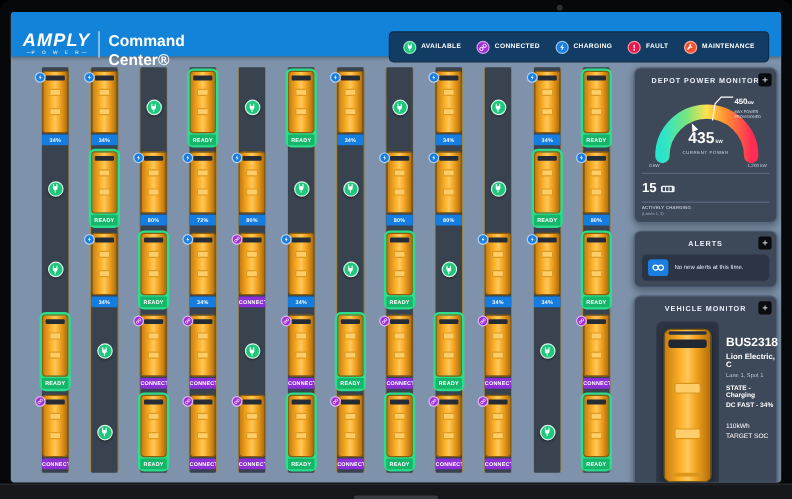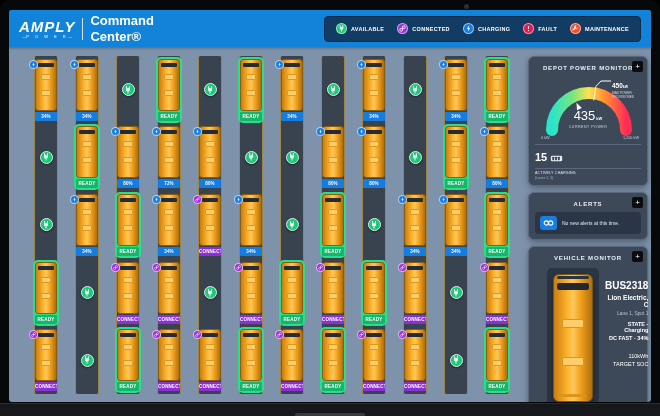--- a/index.html
+++ b/index.html
@@ -11,22 +11,22 @@
     border-radius:50%; background:#2e2f33; }
   .chin { position:absolute; left:0; right:0; bottom:0; height:13px;
     background:#17181b; border-top:1px solid #2a2b2f; }
   .chin::after { content:""; position:absolute; left:50%; bottom:0; width:70px; height:3px;
     margin-left:-35px; background:#3a3b40; border-radius:2px 2px 0 0; }
 
   .screen { position:absolute; left:9px; top:10px; width:642px; height:392px;
     background:#7e93ab; border-radius:3px; overflow:hidden; display:flex; flex-direction:column; }
 
   
-  .topbar { height:37px; background:#1283d8; display:flex; align-items:center;
-    padding:0 10px; gap:7px; box-shadow:0 1px 3px rgba(0,0,0,.35); flex:none; }
+  .topbar { height:37px; background:#1283d8; display:flex; 
+    padding:16px 10px; gap:7px; box-shadow:0 1px 3px rgba(0,0,0,.35); flex:none; }
   .brand { color:#fff; text-align:center; line-height:1; }
   .brand-name { font-weight:bold; font-style:italic; font-size:15px; letter-spacing:1px; }
   .brand-sub { font-size:4px; letter-spacing:2.5px; margin-top:1px; }
   .brand-sub::before, .brand-sub::after { content:"—"; letter-spacing:0; }
   .brand-divider { width:1px; height:22px; background:rgba(255,255,255,.8); }
   .product { color:#fff; font-size:13px; font-weight:bold; width:48px; line-height:1.2; }
   .dropdown { background:#fff; border-radius:3px; height:21px; width:102px; display:flex;
     align-items:center; justify-content:space-between; padding:0 7px; font-size:8px;
     font-weight:bold; color:#0d2b4e; cursor:pointer; }
   .dropdown svg { width:9px; height:6px; flex:none; }
@@ -80,21 +80,21 @@
   .panel-head { position:relative; height:12px; display:flex; align-items:center;
     justify-content:center; margin-bottom:2px; }
   .panel-head h3 { font-size:6px; font-weight:bold; letter-spacing:.8px; color:#e9eff8; }
   .plus { position:absolute; right:-2px; top:-1px; width:11px; height:11px; background:#0a0c10;
     color:#fff; border:none; border-radius:2px; font-size:8px; line-height:9px;
     text-align:center; padding:0; cursor:pointer; }
 
   .gauge-wrap { position:relative; height:64px; }
   .gauge-svg { display:block; margin:0 auto; width:106px; height:64px; }
   .gauge-center { position:absolute; left:0; right:0; top:30px; text-align:center; }
-  .gauge-center .big { font-size:13px; font-weight:normal; }
+  .gauge-center .big { font-size:13px; font-weight:bold; }
   .gauge-center .unit { font-size:4px; font-weight:bold; margin-left:1px; }
   .cur-label { font-size:3.6px; letter-spacing:.5px; color:#cfd9e6; margin-top:1px; }
   .g-min { position:absolute; left:6px; bottom:0; font-size:3.8px; color:#c2cedd; }
   .g-max { position:absolute; right:2px; bottom:0; font-size:3.8px; color:#c2cedd; }
   .callout { position:absolute; right:0; top:-2px; width:29px; line-height:1.15; }
   .callout .co-val { font-size:6.5px; font-weight:bold; }
   .callout .co-unit { font-size:3.5px; font-weight:bold; }
   .co-label { font-size:3.2px; color:#d5dee9; }
 
   .p-divider { height:1px; background:#5a6880; margin:4px 0 3px; }
@@ -107,21 +107,21 @@
     margin-top:2px; padding-top:2px; letter-spacing:.2px; }
   .stat-sub { font-size:3.4px; color:#9fb0c4; margin-top:1px; }
 
   .alert-row { background:#2c3545; border-radius:4px; padding:4px 5px; display:flex;
     align-items:center; gap:5px; }
   .alert-icon { width:17px; height:14px; background:#1a7de0; border-radius:3px; flex:none;
     display:flex; align-items:center; justify-content:center; }
   .alert-icon svg { width:11px; height:8px; }
   .alert-text { font-size:5px; color:#dfe8f2; }
 
-  .veh-body { display:flex; gap:6px; padding:2px 12px 1px;text-align:right; }
+  .veh-body { display:flex; gap:6px; padding:2px 12px 1px; }
   .veh-busbox { width:52px; height:140px; background:#2c3544; border-radius:5px; flex:none;
     display:flex; align-items:center; justify-content:center; }
   .bus-big { width:40px; height:128px; border-radius:6px; position:relative;
     background:linear-gradient(90deg,#c87d10,#ffb32a 35%,#ffc85e 50%,#f0a01c 70%,#b06e0e);
     border:1px solid #7a5a12; box-shadow:0 2px 5px rgba(0,0,0,.4); }
   .vb-front { position:absolute; top:1px; left:3px; right:3px; height:3px; background:#2c3340;
     border-radius:2px; }
   .vb-ws { position:absolute; top:8px; left:3px; right:3px; height:7px; background:#222831;
     border-radius:2px; }
   .vb-hatch { position:absolute; left:8px; right:8px; height:9px; background:#ffce6b;

